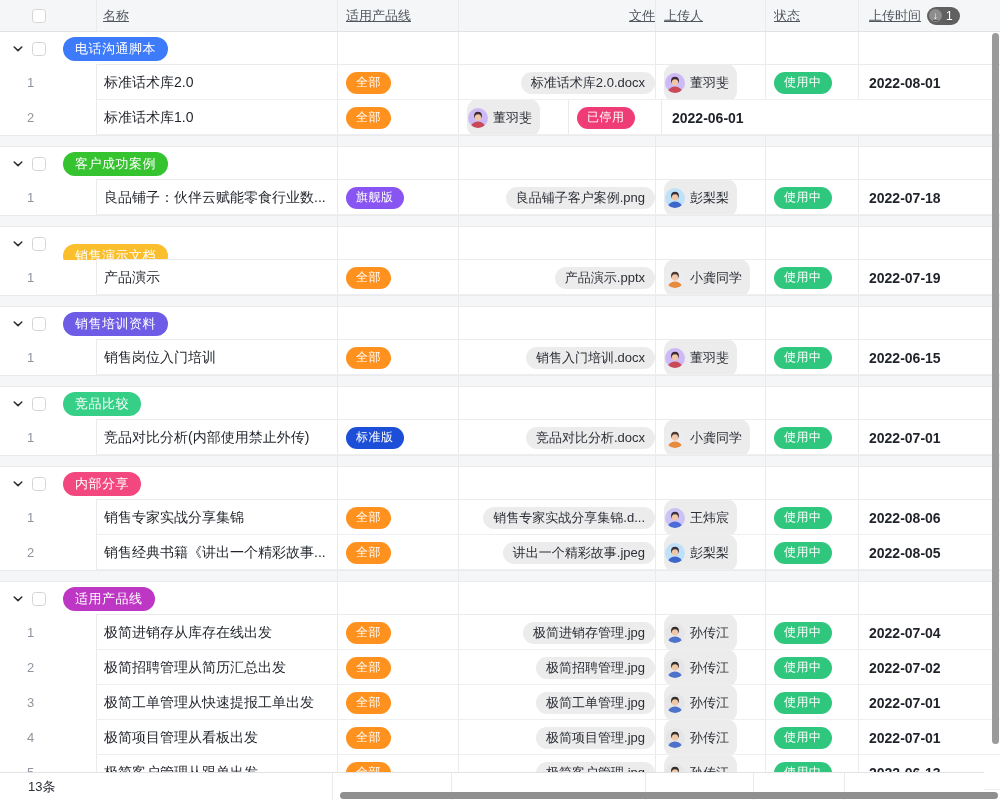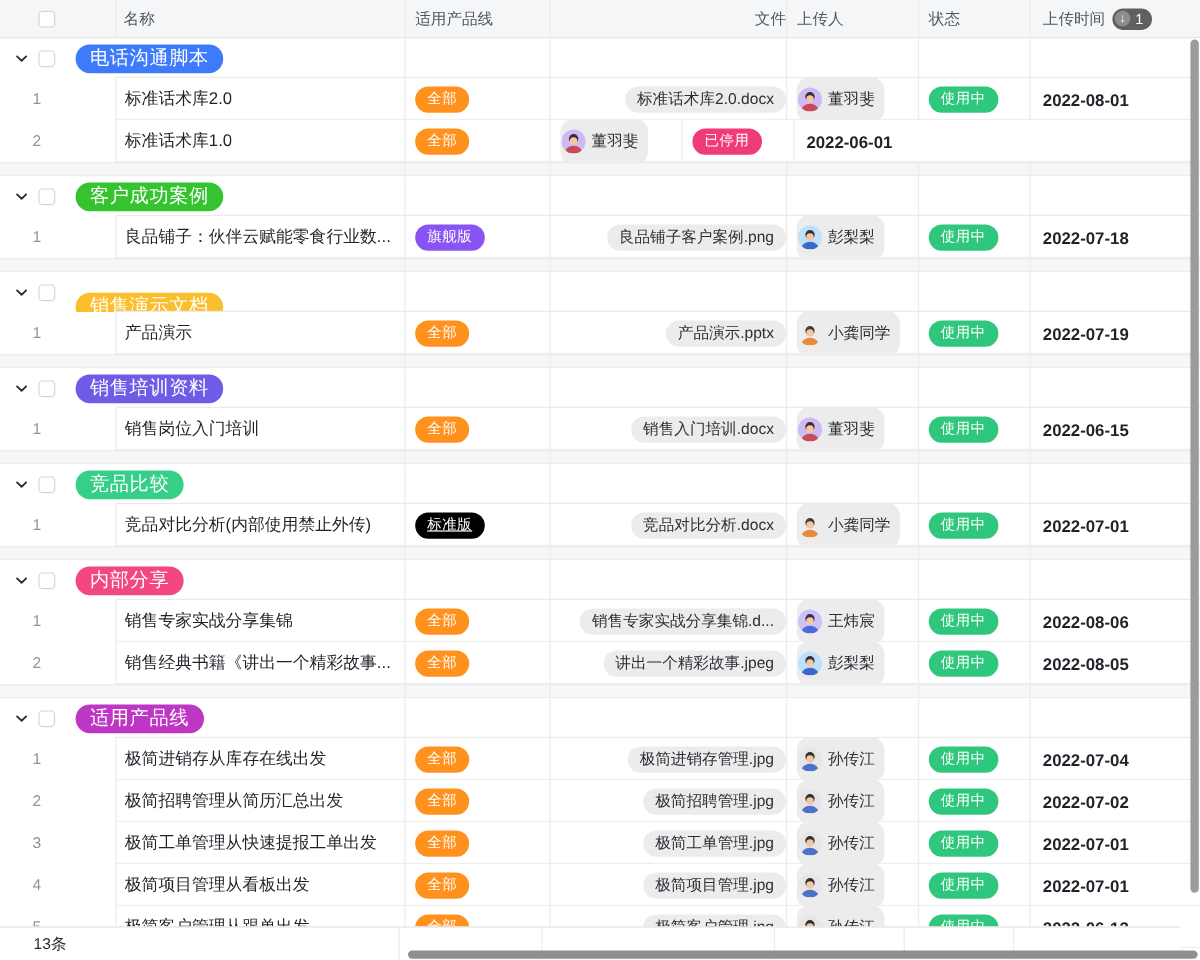--- a/index.html
+++ b/index.html
@@ -15,40 +15,40 @@
   .c1 { width:241px; padding-left:7px; }
   .c2 { width:121px; padding-left:8px; }
   .c3 { width:197px; padding-left:6px;justify-content:flex-end; }
   .c4 { width:110px; padding-left:8px; }
   .c5 { width:93px;  padding-left:8px; }
   .c6 { width:142px; padding-left:10px; }
   .cm { width:337px; }
 
   
   .hdr { height:32px; background:#F5F6F7; border-bottom:1px solid #E2E2E2; }
-  .hdr .cell { color:#51565F; font-size:13px; }
+  .hdr .cell { color:#51565F; font-size:13px;text-decoration:underline; }
   .hdr .c1 { padding-left:6px; }
   .hdr .c3 { padding-left:16px; }
 
   
   .grp { height:33px; }
   .grp::after { content:""; position:absolute; left:96px; right:0; bottom:0; height:1px; background:#EBEBEB; }
 
   
   .datarow { height:35px; }
   .datarow::after { content:""; position:absolute; left:96px; right:0; bottom:0; height:1px; background:#EFEFEF; }
 
   
   .gap { height:12px; background:#F5F6F7; border-bottom:1px solid #EBEBEB; }
 
   .chev { width:12px; height:12px; margin-left:12px; display:inline-flex; align-items:center; justify-content:center; cursor:pointer; flex:none; }
   .chk { width:14px; height:14px; margin-left:8px; border:1.5px solid #D5D5D5; border-radius:3.5px; background:#fff; flex:none; cursor:pointer; }
   .hdr .chk { margin-left:32px; }
 
-  .gbadge { margin-left:17px; height:24px; display:inline-flex; align-items:center; padding:0 12px; border-radius:12px; color:#fff; font-size:16px; font-weight:500; letter-spacing:.5px; }
+  .gbadge { margin-left:17px; height:24px; display:inline-flex; align-items:center; padding:0 12px; border-radius:12px; color:#fff; font-size:13px; font-weight:500; letter-spacing:.5px; }
 
   .idx { padding-left:27px; color:#8F959E; font-size:13px; }
   .nametext { font-size:14px; color:#1F2329; overflow:hidden; text-overflow:clip; }
   .datetext { font-size:14px; color:#1F2329;font-weight:bold; }
 
   .pill { height:22px; display:inline-flex; align-items:center; padding:0 10px; border-radius:11px; color:#fff; font-size:12px; font-weight:500; letter-spacing:.5px; flex:none; }
   .chip { height:22px; display:inline-flex; align-items:center; padding:0 10px; border-radius:11px; background:#ECECEC; color:#2B2F36; font-size:13px; max-width:184px; overflow:hidden; white-space:nowrap; flex:none; }
   .uchip { height:38px; display:inline-flex; align-items:center; padding:0 8px 0 1px; border-radius:11px; background:#ECECEC; color:#2B2F36; font-size:13px; flex:none; }
   .avatar { width:20px; height:20px; border-radius:50%; overflow:hidden; margin-right:5px; flex:none; position:relative; }
 
@@ -356,21 +356,21 @@
         <div class="cell c6 vl"></div>
       </div>
       <div class="row datarow">
         <div class="cell c0">
           <span class="idx">1</span>
         </div>
         <div class="cell c1 vl">
           <span class="nametext">竞品对比分析(内部使用禁止外传)</span>
         </div>
         <div class="cell c2 vl">
-          <span class="pill" style="background: #000000; text-decoration: underline;">标准版</span>
+          <span class="pill" style="background: #1d4ed8;">标准版</span>
         </div>
         <div class="cell c3 vl">
           <span class="chip">竞品对比分析.docx</span>
         </div>
         <div class="cell c4 vl">
           <span class="uchip">
             <span class="avatar" style="background: rgb(237, 237, 239);"><svg width="20" height="20" viewBox="0 0 20 20">
                 <circle cx="10" cy="7.6" r="3.9" fill="#4A3A33"></circle>
                 <circle cx="10" cy="9.4" r="3.1" fill="#F2C7A5"></circle>
                 <path d="M2.5 20 a7.5 6.5 0 0 1 15 0 z" fill="#E8893B"></path>

